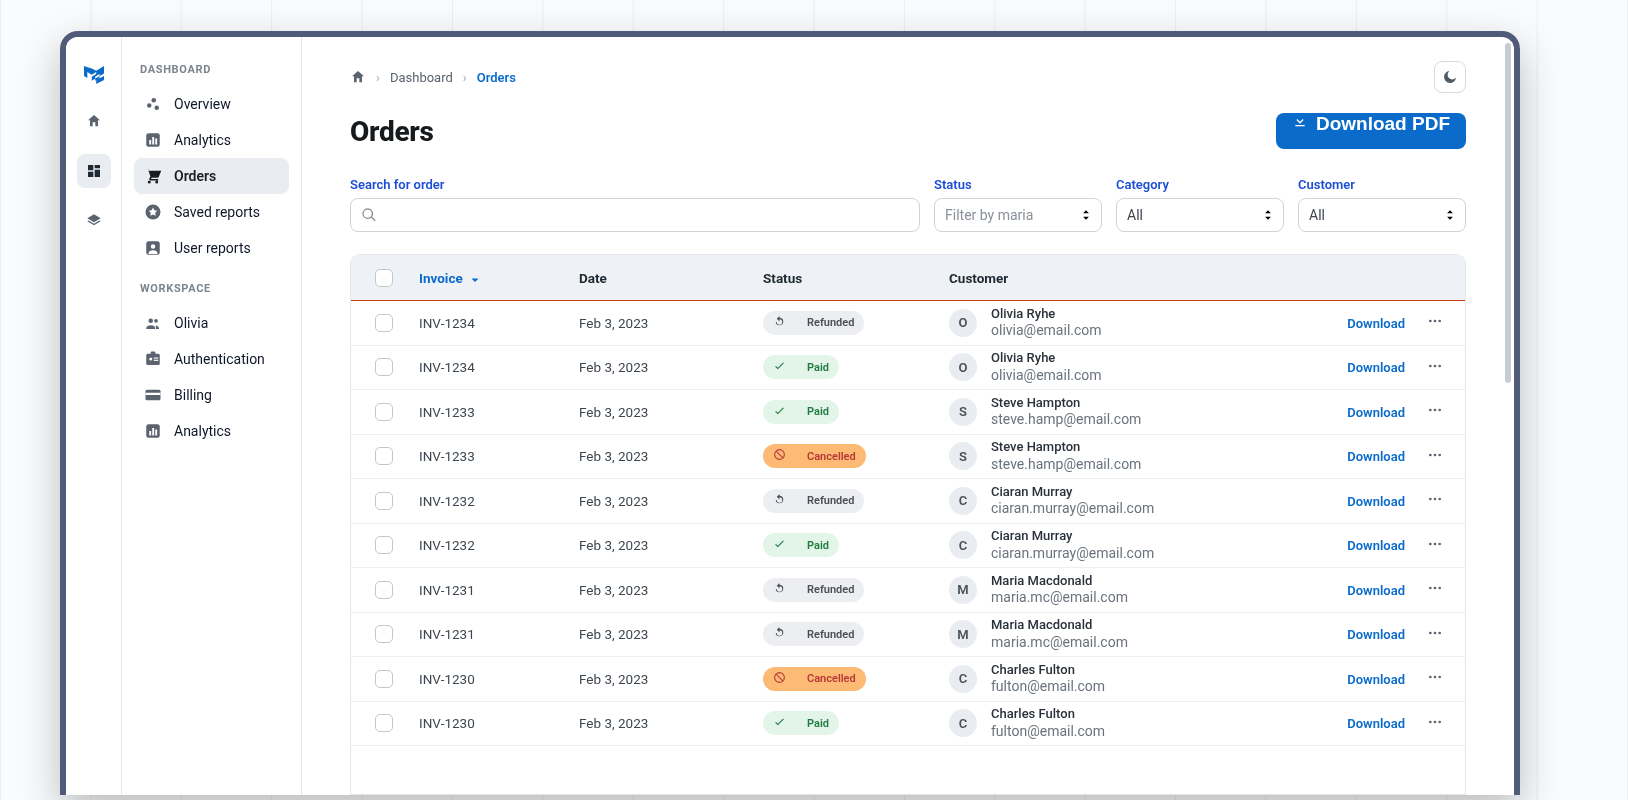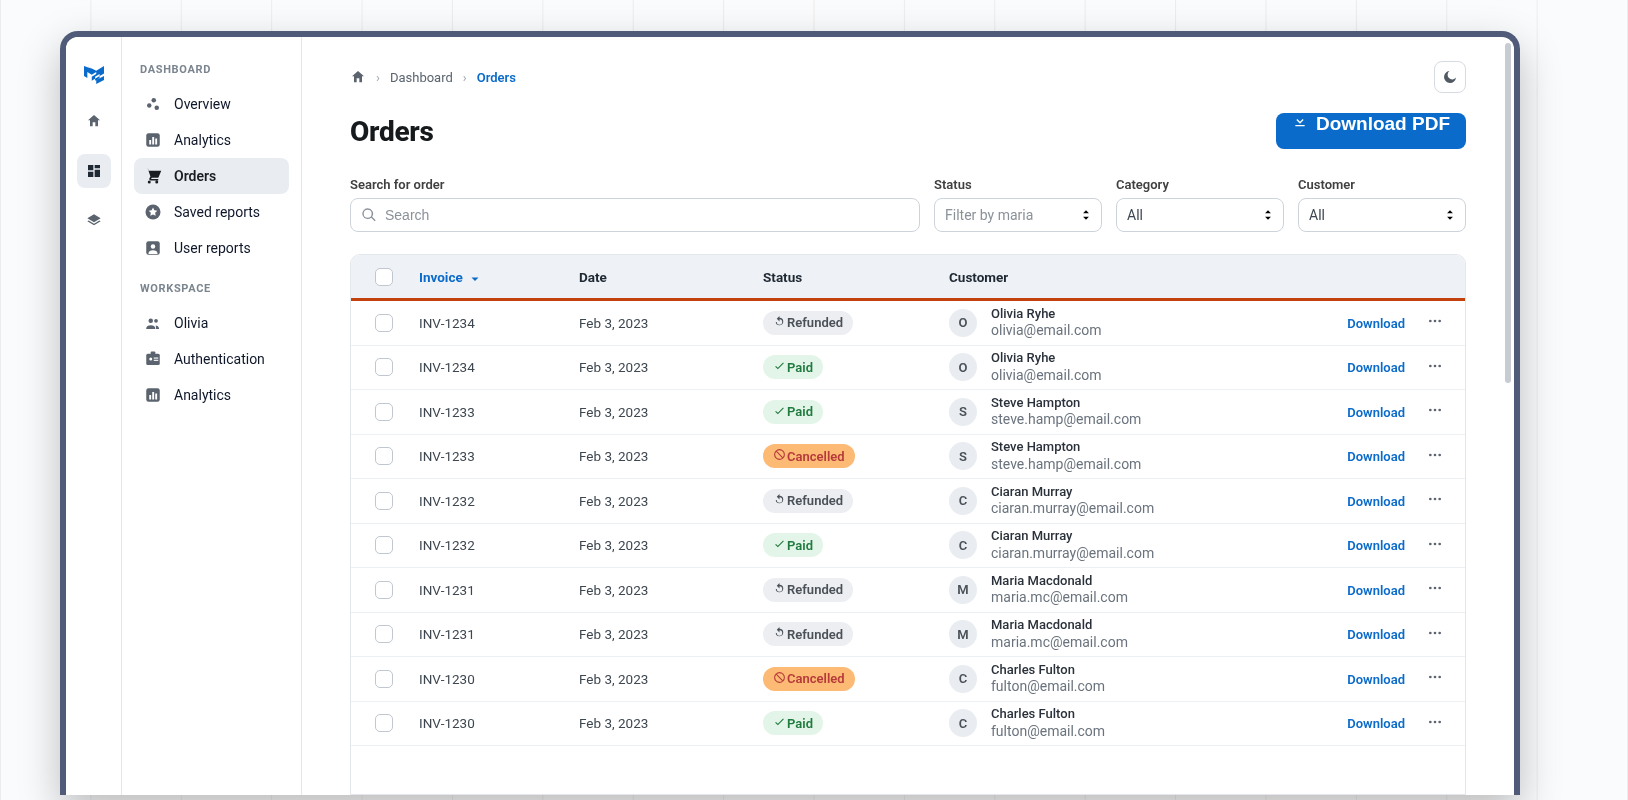--- a/index.html
+++ b/index.html
@@ -122,21 +122,21 @@
   font-size: 19px;
   font-weight: 600;
   display: flex; align-items: flex-start; gap: 8px;
   cursor: pointer;
 }
 
 .filters { display: flex; gap: 14px; margin-top: 28px; }
 .field { display: flex; flex-direction: column; gap: 6px; }
 .field.grow { flex: 1; }
 .field.fixed { width: 168px; }
-.field-label { font-size: 13px; font-weight: 600; color: #404040; }
+.field-label { font-size: 13px; font-weight: 600; color: #1d4ed8; }
 .input, .select {
   height: 34px;
   border: 1px solid #cdd3da;
   border-radius: 8px;
   background: #fff;
   font-size: 14px;
   color: #3e4750;
   display: flex; align-items: center;
   padding: 0 10px;
   position: relative;
@@ -164,21 +164,21 @@
   display: flex; flex-direction: column;
 }
 .thead {
   background: #eef1f5;
   height: 46px;
   display: flex; align-items: center;
   padding-left: 24px;
   font-size: 13.5px;
   font-weight: 700;
   color: #1f2933;
-  border-bottom: 3px solid #c2410c;
+  border-bottom: 1px solid #c2410c;
 }
 .col-chk { width: 44px; display: flex; align-items: center; }
 .col-inv { width: 160px; }
 .col-date { width: 184px; }
 .col-status { width: 186px; }
 .col-cust { flex: 1; }
 .col-dl { width: 96px; text-align: right; }
 .col-menu { width: 60px; display: flex; justify-content: center; }
 .thead .col-inv { color: #0b6bcb; display: flex; align-items: center; gap: 6px; }
 .thead .sort-arrow { width: 12px; height: 12px; fill: #0b6bcb; }
@@ -192,24 +192,24 @@
   color: #3e4750;
 }
 .checkbox {
   width: 18px; height: 18px;
   border: 1.5px solid #c0c7ce;
   border-radius: 5px;
   background: #fff;
   cursor: pointer;
 }
 .chip {
-  display: inline-flex; align-items: center; gap: 1px;
+  display: inline-flex; align-items: center; gap: 21px;
   height: 24px; padding: 0 10px;
   border-radius: 14px;
-  font-size: 13px;
+  font-size: 11px;
   font-weight: 600;
 }
 .chip.refunded { background: #eceef1; color: #4a5058; }
 .chip.paid     { background: #e3f5e8; color: #1f7a3e; }
 .chip.cancelled{ background: #fdba74; color: #b63a3a; }
 .chip .chip-icon { width: 13px; height: 13px; }
 .cust-cell { display: flex; align-items: center; gap: 14px; }
 .avatar {
   width: 28px; height: 28px; border-radius: 50%;
   background: #e9edf1; color: #4a5058;
@@ -313,20 +313,27 @@
       </div>
       <div class="sb-item">
         <svg class="icon-sm" viewBox="0 0 24 24">
             <rect x="3" y="5" width="18" height="15" rx="2"></rect>
             <rect x="9" y="2" width="6" height="4" rx="1"></rect>
             <circle cx="9" cy="12" r="2" fill="#fff"></circle>
             <rect x="13" y="10" width="6" height="1.5" fill="#fff"></rect>
             <rect x="13" y="13" width="6" height="1.5" fill="#fff"></rect>
           </svg>
         <span>Authentication</span>
+      </div>
+      <div class="sb-item">
+        <svg class="icon-sm" viewBox="0 0 24 24">
+            <rect x="2" y="5" width="20" height="14" rx="2"></rect>
+            <rect x="2" y="9" width="20" height="3" fill="#fff"></rect>
+          </svg>
+        <span>Billing</span>
       </div>
       <div class="sb-item">
         <svg class="icon-sm" viewBox="0 0 24 24">
             <rect x="3" y="3" width="18" height="18" rx="3"></rect>
             <rect x="7" y="12" width="2.5" height="6" fill="#fff"></rect>
             <rect x="11" y="8" width="2.5" height="10" fill="#fff"></rect>
             <rect x="15" y="10" width="2.5" height="8" fill="#fff"></rect>
           </svg>
         <span>Analytics</span>
       </div>
@@ -361,21 +368,20 @@
         </button>
       </div>
 
       <div class="filters">
         <div class="field grow">
           <span class="field-label">Search for order</span>
           <div class="input">
             <svg class="icon-sm" viewBox="0 0 24 24">
                 <path d="M10 2a8 8 0 105.3 14l5.3 5.3 1.4-1.4-5.3-5.3A8 8 0 0010 2zm0 2a6 6 0 110 12 6 6 0 010-12z"></path>
               </svg>
-            <input type="text" placeholder="Search" style="">
           </div>
         </div>
         <div class="field fixed">
           <span class="field-label">Status</span>
           <div class="select">
             <span class="placeholder">Filter by maria</span>
             <svg class="updn" viewBox="0 0 24 24">
                 <path d="M7 9l5-5 5 5H7zm0 6h10l-5 5-5-5z"></path>
               </svg>
           </div>

